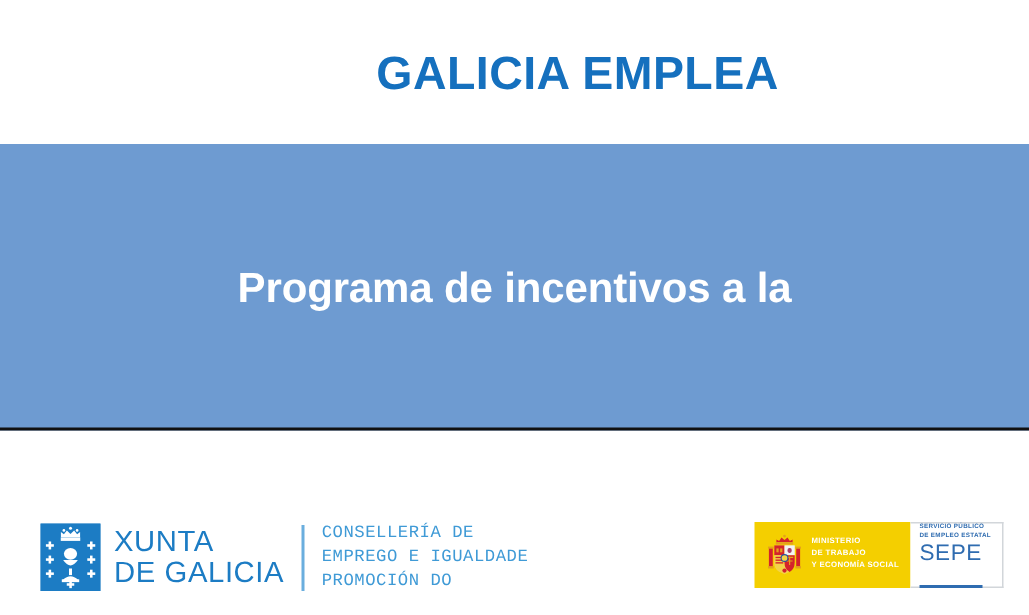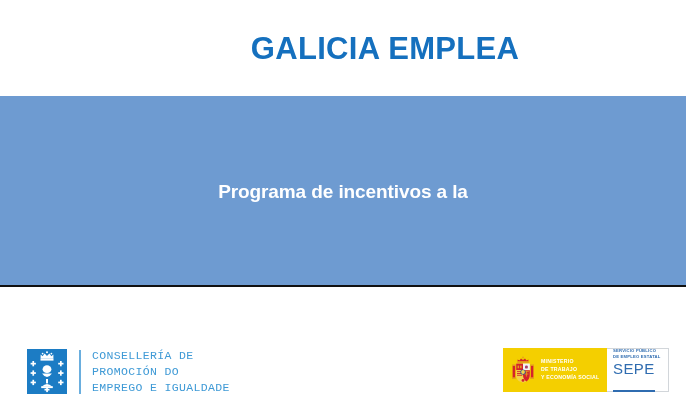--- a/index.html
+++ b/index.html
@@ -53,21 +53,21 @@
   .banner-rule {
     position: absolute;
     left: 0;
     top: 285px;
     width: 686px;
     height: 2px;
     background: #111111;
   }
   .banner-text {
     color: #ffffff;
-    font-size: 19px;
+    font-size: 28px;
     font-weight: bold;
     line-height: 1.35;
     text-align: right;
     padding: 0 14px;
     letter-spacing: -0.1px;
   }
   .banner-text .line {
     display: block;
     white-space: nowrap;
   }
@@ -256,27 +256,31 @@
             <rect x="-2.6" y="-0.8" width="5.3" height="1.7"></rect>
           </g>
           <g transform="translate(20,40.6)">
             <rect x="-0.8" y="-2.4" width="1.7" height="4.9"></rect>
             <rect x="-2.5" y="-0.8" width="5.0" height="1.7"></rect>
           </g>
         </g>
       </svg>
     </div>
 
+    <div class="xunta-words">
+      <span class="l">XUNTA</span>
+      <span class="l">DE GALICIA</span>
+    </div>
 
     <div class="divider-vert"></div>
 
     <div class="conselleria">
       <span class="l">CONSELLERÍA DE</span>
+      <span class="l">EMPREGO E IGUALDADE</span>
       <span class="l">PROMOCIÓN DO</span>
-      <span class="l">EMPREGO E IGUALDADE</span>
     </div>
   </div>
 
   <div class="gov-block">
 
     <div class="ministerio">
       <svg class="coat-spain" viewBox="0 0 24 30" aria-hidden="true">
 
         <g>
           <path d="M6.6 6.4 L17.4 6.4 L17.4 4.6 L15.6 5.6 L14.0 3.4 L12.0 5.0 L10.0 3.4 L8.4 5.6 L6.6 4.6 Z" fill="#d4232b"></path>

